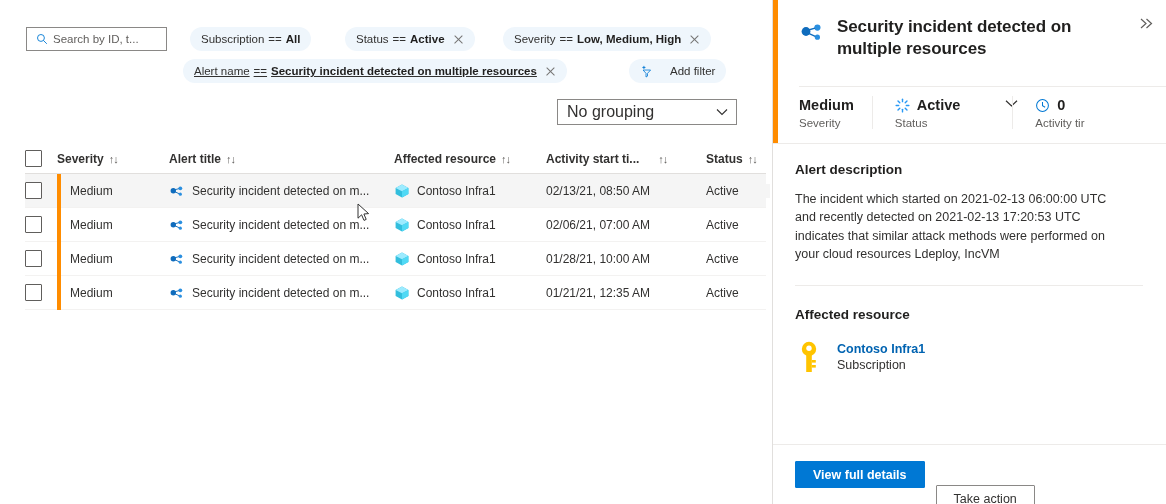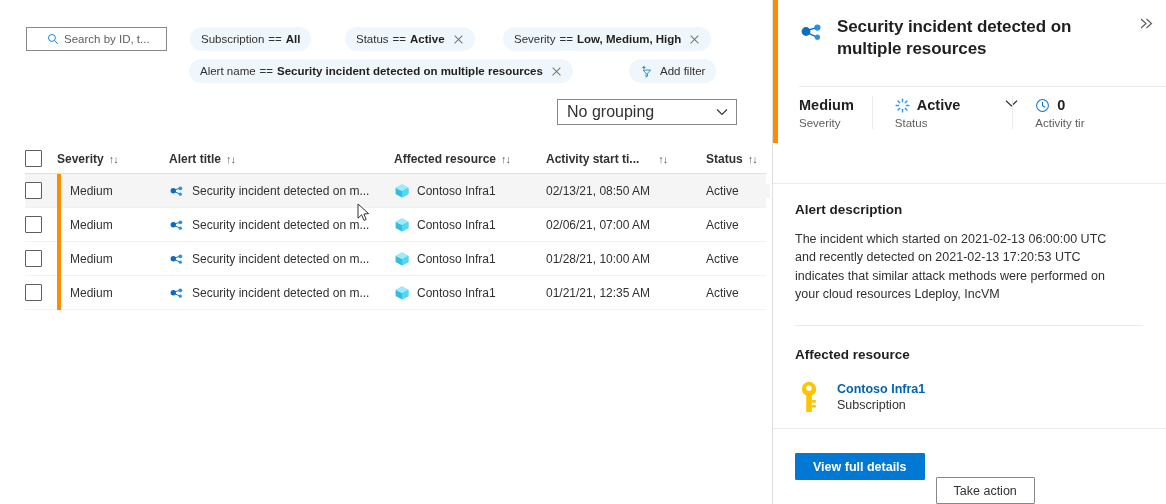--- a/index.html
+++ b/index.html
@@ -22,21 +22,21 @@
 
   
   #filter-bar { position: absolute; left: 0; top: 0; width: 770px; }
 
   .search-box {
     position: absolute; left: 26px; top: 27px;
     width: 141px; height: 24px;
     border: 1px solid #8a8886;
     background: #fff;
     display: flex; align-items: center;
-    padding: 0 20px;
+    padding: 0 9px;
     gap: 5px;
   }
   .search-box .mag {
     width: 12px; height: 12px; flex: none;
     color: #0078d4;
   }
   .search-box input {
     border: 0; outline: 0; width: 110px;
     font-family: "Liberation Sans", sans-serif;
     font-size: 11.5px; color: #323130;
@@ -67,23 +67,23 @@
   .pill .px::before, .pill .px::after {
     content: ""; position: absolute; left: 0; top: 5px;
     width: 11px; height: 1.2px; background: #605e5c;
   }
   .pill .px::before { transform: rotate(45deg); }
   .pill .px::after  { transform: rotate(-45deg); }
 
   #pill-sub   { left: 190px;  top: 27px; }
   #pill-status{ left: 345px;  top: 27px; }
   #pill-sev   { left: 503px;  top: 27px; }
-  #pill-alert { left: 189px;  top: 59px; }
+  #pill-alert { left: 183px;  top: 59px; text-decoration: underline; }
   #pill-add   { left: 629px;  top: 59px; color: #0078d4; }
-  #pill-add .addlbl { color: #323130; margin-left: 6px; }
+  #pill-add .addlbl { color: #323130; margin-left: 16px; }
 
   .funnel { width: 14px; height: 13px; flex: none; }
 
   
   #grouping {
     position: absolute; left: 557px; top: 99px;
     width: 180px; height: 26px;
     border: 1px solid #8a8886; background: #fff;
     display: flex; align-items: center; justify-content: space-between;
     padding: 0 8px 0 9px;
@@ -179,39 +179,38 @@
     line-height: 18px;
   }
   .sc-sub { font-size: 11.5px; color: #605e5c; margin-top: 3px; }
   #status-chev { position: absolute; right: -6px; top: 3px; width: 13px; height: 9px; cursor: pointer; }
 
   #panel-body {
     position: absolute; left: 0; top: 143px;
     width: 394px; height: 301px;
     border-top: 1px solid #edebe9;
     padding: 0 22px;
-    margin-top: 40px;
   }
   .sec-h { font-size: 13.5px; font-weight: bold; color: #201f1e; }
   #alert-desc-h { margin-top: 18px; }
   #alert-desc {
     margin-top: 13px; font-size: 12.5px; color: #323130; line-height: 1.46;
     width: 330px;
   }
   #panel-divider { margin-top: 22px; height: 1px; background: #edebe9; width: 348px; }
   #affected-h { margin-top: 21px; }
   #affected-res {
     margin-top: 18px; display: flex; align-items: center; gap: 14px;
   }
   #affected-name { font-size: 12.5px; color: #0063b1; font-weight: bold; cursor: pointer; }
   #affected-type { font-size: 12.5px; color: #323130; margin-top: 2px; }
 
   #panel-footer {
     position: absolute; left: 0; bottom: 0;
-    width: 394px; height: 76px;
+    width: 394px; height: 60px;
     border-top: 1px solid #edebe9;
     display: flex; align-items: center; gap: 11px;
     padding-left: 22px;
   }
   .btn {
     height: 27px; font-size: 12.5px; font-weight: bold;
     font-family: "Liberation Sans", sans-serif;
     display: inline-flex; align-items: center; justify-content: center;
     padding: 0 17px; cursor: pointer; border-radius: 1px;
   }

